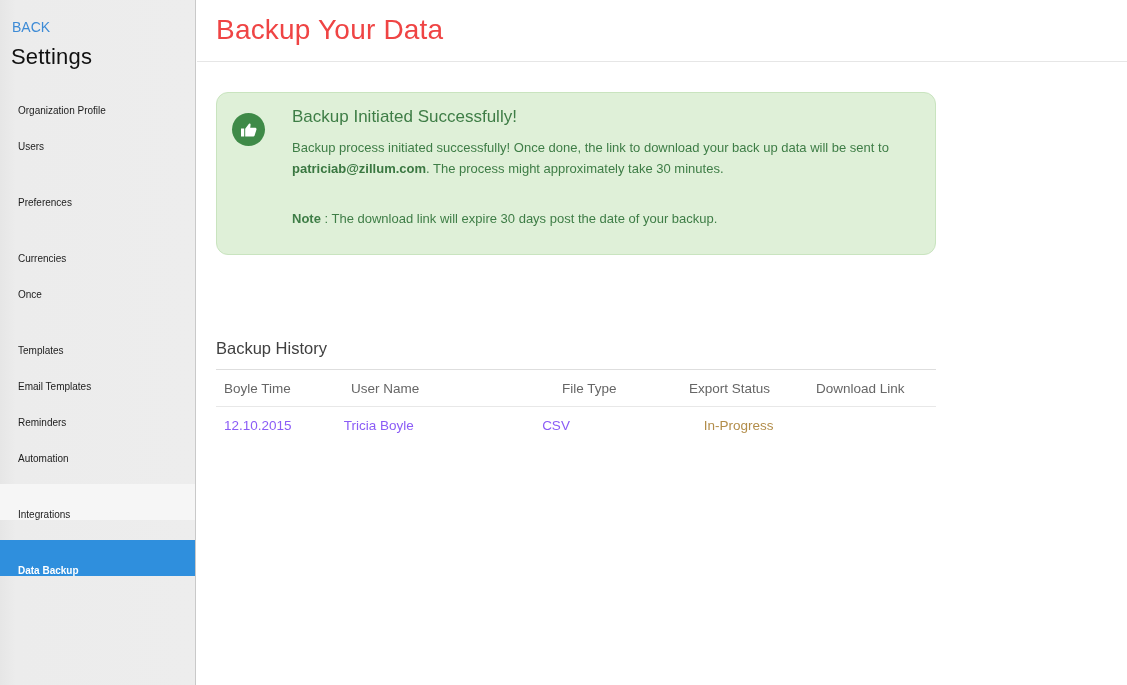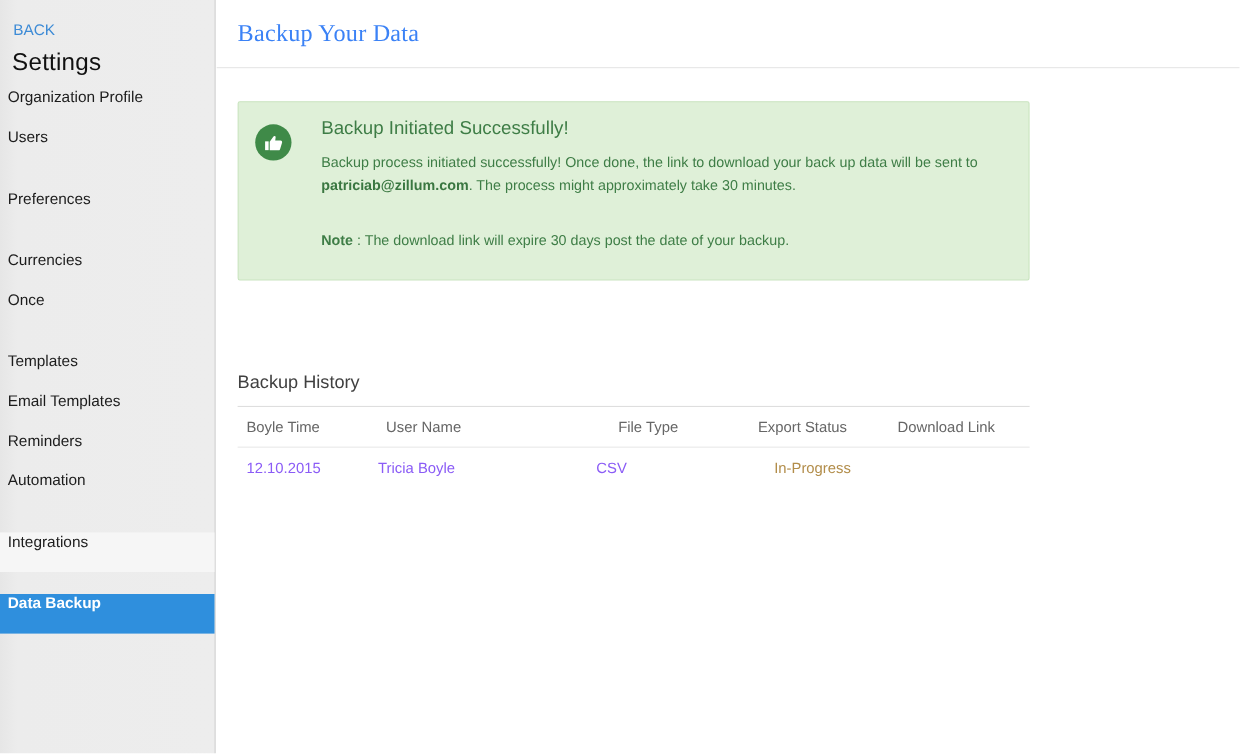--- a/index.html
+++ b/index.html
@@ -16,36 +16,36 @@
       display: flex; align-items: center; gap: 2px;
       color: #3d8bd6; font-size: 14px; cursor: pointer; flex-direction: column;
     }
     .back svg { width: 10px; height: 14px; }
     .sidebar-title {
       position: absolute; left: 11px; top: 44px;
       font-size: 22px; color: #111; font-weight: normal; letter-spacing: 0.2px;
     }
     .nav-item {
       position: absolute; left: 0; width: 195px; height: 36px;
-      display: flex; align-items: flex-start; padding-left: 7px;
-      font-size: 14px; color: #1c1c1c; cursor: pointer;
+      display: flex; align-items: flex-end; padding-left: 18px;
+      font-size: 10px; color: #1c1c1c; cursor: pointer;
     }
     .nav-item.hover { background: #f6f6f6; }
     .nav-item.active { background: #2f8fdd; color: #ffffff; font-weight: bold; }
 
     .main { position: absolute; left: 197px; top: 0; right: 0; height: 685px; }
     .header {
       height: 62px; border-bottom: 1px solid #e6e6e6;
       display: flex; align-items: center; padding-left: 19px;
     }
-    .page-title { font-size: 22px; color: #3b82f6; font-weight: normal; letter-spacing: 0.2px; margin-top: -2px; font-family: Liberation Serif, serif; }
+    .page-title { font-size: 28px; color: #ef4444; font-weight: normal; letter-spacing: 0.2px; margin-top: -2px; }
 
     .alert {
       position: absolute; left: 19px; top: 92px; width: 720px; height: 163px;
-      background: #dff0d8; border: 1px solid #c9e4bf; border-radius: 2px;
+      background: #dff0d8; border: 1px solid #c9e4bf; border-radius: 12px;
     }
     .alert-icon {
       position: absolute; left: 15px; top: 20px; width: 33px; height: 33px;
       border-radius: 50%; background: #3f8a48;
       display: flex; align-items: center; justify-content: center;
     }
     .alert-title {
       position: absolute; left: 75px; top: 14px;
       font-size: 17px; color: #3e7d46; font-weight: normal;
     }

